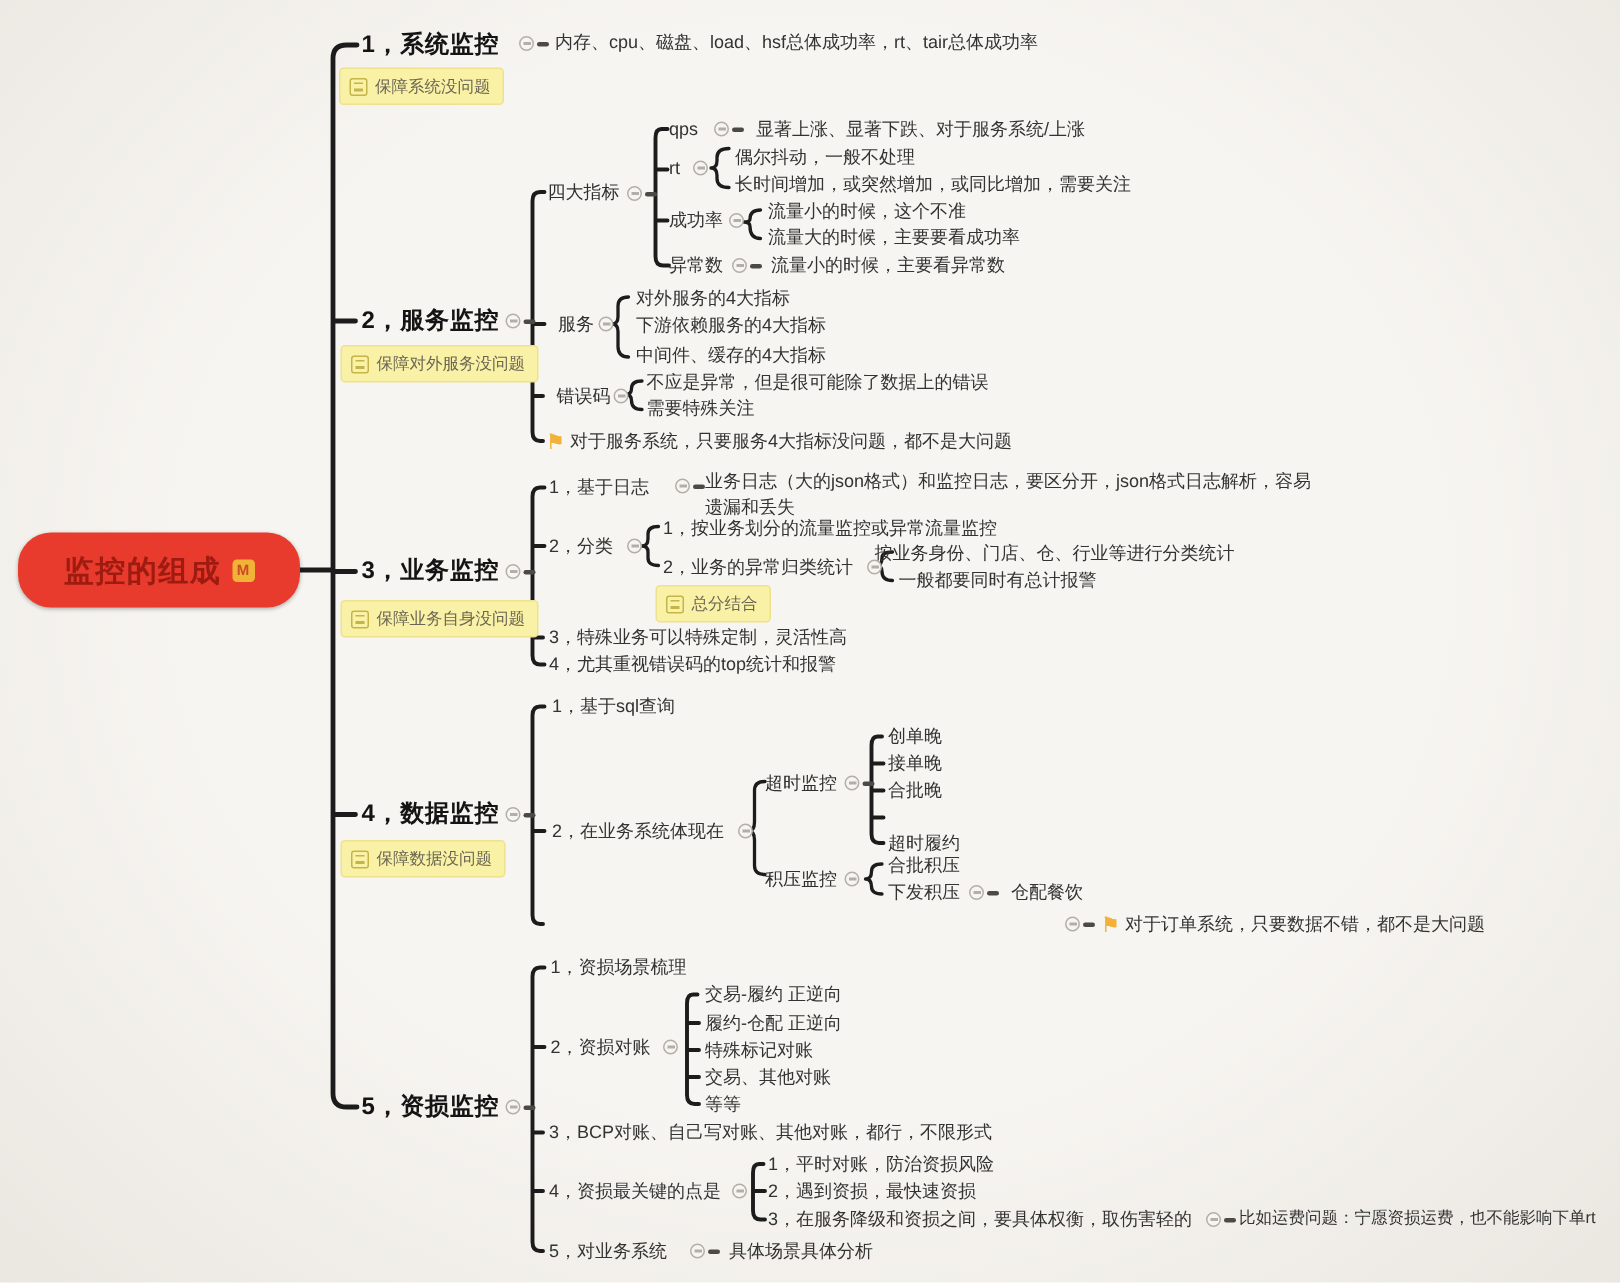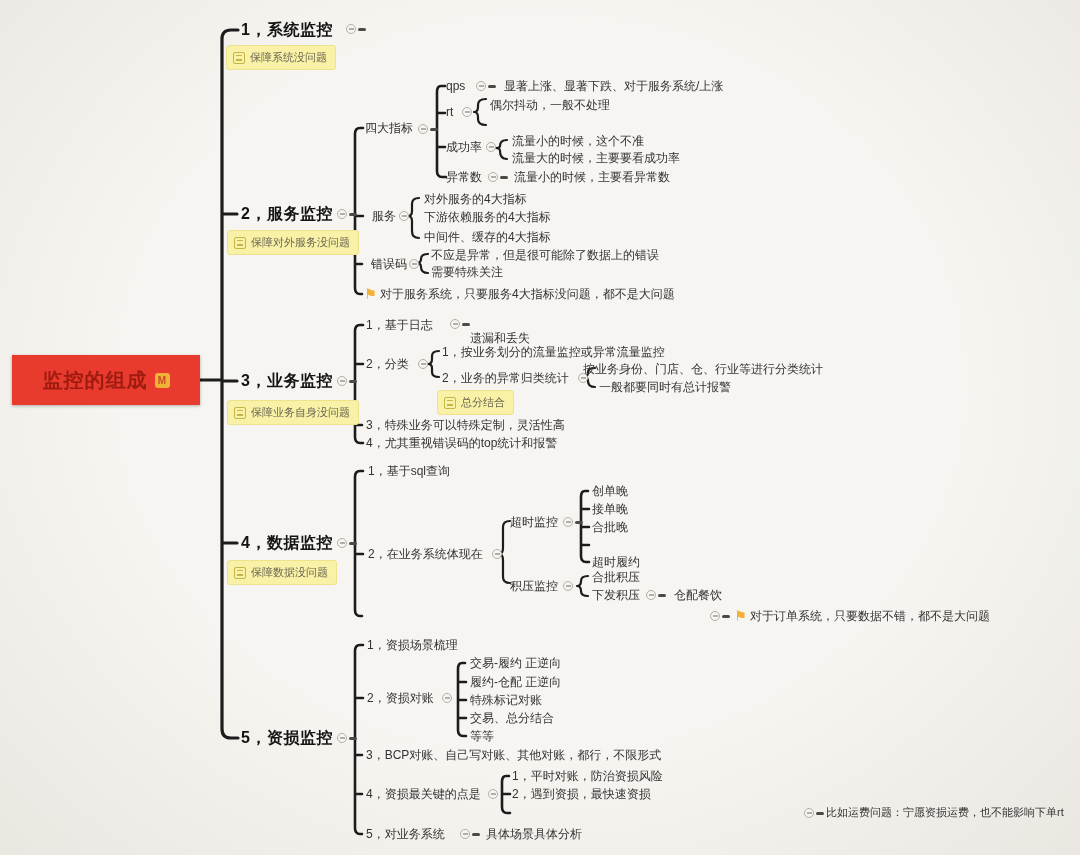--- a/index.html
+++ b/index.html
@@ -13,21 +13,21 @@
   .trunk{stroke-width:3.2px;}
   .bracket{stroke-width:2.6px;}
   .brace{stroke-width:2.2px;}
 
   .node{position:absolute;transform:translateY(-50%);font-size:12px;color:#333;white-space:nowrap;line-height:1.2;}
   .small{font-size:11px;}
   .branch{position:absolute;transform:translateY(-50%);font-size:16px;font-weight:bold;color:#141414;white-space:nowrap;letter-spacing:.5px;}
   .midlabel{color:#2e2e2e;}
 
   .root{position:absolute;left:12px;top:355px;width:188px;height:50px;background:#e93a2e;
-    border-radius:0;display:flex;align-items:center;justify-content:center;gap:7px;
+    border-radius:22px;display:flex;align-items:center;justify-content:center;gap:7px;
     box-shadow:0 1px 3px rgba(0,0,0,.3);}
   .rlabel{font-size:20px;font-weight:bold;color:#9e1b10;letter-spacing:1px;}
   .rbadge{width:15px;height:15px;background:#f0b336;border-radius:3px;color:#cd4a28;
     font-size:10px;font-weight:bold;display:flex;align-items:center;justify-content:center;}
 
   .note{position:absolute;display:flex;align-items:center;gap:5px;background:#f9f1a5;
     border:1px solid #efe28e;border-radius:3px;padding:4px 8px 4px 6px;font-size:11px;color:#6b6654;white-space:nowrap;}
   .nicon{width:10px;height:10px;border:1.2px solid #c5b44a;border-radius:2px;position:relative;flex:0 0 auto;}
   .nicon::before{content:"";position:absolute;left:2px;right:2px;top:2px;height:1.2px;background:#c5b44a;}
   .nicon::after{content:"";position:absolute;left:2px;right:2px;bottom:2px;height:1.2px;background:#c5b44a;}
@@ -90,43 +90,46 @@
   </div>
   <div class="note" style="left:227px;top:560px">
     <span class="nicon"></span>
     <span>保障数据没问题</span>
   </div>
   <div class="note" style="left:437px;top:390px">
     <span class="nicon"></span>
     <span>总分结合</span>
   </div>
 
+  <div class="node" style="left:370px;top:28px">内存、cpu、磁盘、load、hsf总体成功率，rt、tair总体成功率</div>
 
   <div class="node midlabel" style="left:365px;top:128px">四大指标</div>
   <div class="node" style="left:446px;top:86px">qps</div>
   <div class="node" style="left:504px;top:86px">显著上涨、显著下跌、对于服务系统/上涨</div>
   <div class="node" style="left:446px;top:112px">rt</div>
   <div class="node" style="left:490px;top:105px">偶尔抖动，一般不处理</div>
+  <div class="node" style="left:490px;top:123px">长时间增加，或突然增加，或同比增加，需要关注</div>
   <div class="node" style="left:446px;top:147px">成功率</div>
   <div class="node" style="left:512px;top:141px">流量小的时候，这个不准</div>
   <div class="node" style="left:512px;top:158px">流量大的时候，主要要看成功率</div>
   <div class="node" style="left:446px;top:177px">异常数</div>
   <div class="node" style="left:514px;top:177px">流量小的时候，主要看异常数</div>
 
   <div class="node midlabel" style="left:372px;top:216px">服务</div>
   <div class="node" style="left:424px;top:199px">对外服务的4大指标</div>
   <div class="node" style="left:424px;top:217px">下游依赖服务的4大指标</div>
   <div class="node" style="left:424px;top:237px">中间件、缓存的4大指标</div>
   <div class="node midlabel" style="left:371px;top:264px">错误码</div>
   <div class="node" style="left:431px;top:255px">不应是异常，但是很可能除了数据上的错误</div>
   <div class="node" style="left:431px;top:272px">需要特殊关注</div>
   <span class="flag" style="left:364px;top:294px"></span>
   <div class="node" style="left:380px;top:294px">对于服务系统，只要服务4大指标没问题，都不是大问题</div>
 
   <div class="node" style="left:366px;top:325px">1，基于日志</div>
+  <div class="node" style="left:470px;top:321px">业务日志（大的json格式）和监控日志，要区分开，json格式日志解析，容易</div>
   <div class="node" style="left:470px;top:338px">遗漏和丢失</div>
   <div class="node" style="left:366px;top:364px">2，分类</div>
   <div class="node" style="left:442px;top:352px">1，按业务划分的流量监控或异常流量监控</div>
   <div class="node" style="left:442px;top:378px">2，业务的异常归类统计</div>
   <div class="node" style="left:583px;top:369px">按业务身份、门店、仓、行业等进行分类统计</div>
   <div class="node" style="left:599px;top:387px">一般都要同时有总计报警</div>
   <div class="node" style="left:366px;top:425px">3，特殊业务可以特殊定制，灵活性高</div>
   <div class="node" style="left:366px;top:443px">4，尤其重视错误码的top统计和报警</div>
 
   <div class="node" style="left:368px;top:471px">1，基于sql查询</div>
@@ -142,26 +145,27 @@
   <div class="node" style="left:592px;top:595px">下发积压</div>
   <div class="node" style="left:674px;top:595px">仓配餐饮</div>
   <span class="flag" style="left:734px;top:616px"></span>
   <div class="node" style="left:750px;top:616px">对于订单系统，只要数据不错，都不是大问题</div>
 
   <div class="node" style="left:367px;top:645px">1，资损场景梳理</div>
   <div class="node" style="left:367px;top:698px">2，资损对账</div>
   <div class="node" style="left:470px;top:663px">交易-履约 正逆向</div>
   <div class="node" style="left:470px;top:682px">履约-仓配 正逆向</div>
   <div class="node" style="left:470px;top:700px">特殊标记对账</div>
-  <div class="node" style="left:470px;top:718px">交易、总分结合</div>
+  <div class="node" style="left:470px;top:718px">交易、其他对账</div>
   <div class="node" style="left:470px;top:736px">等等</div>
   <div class="node" style="left:366px;top:755px">3，BCP对账、自己写对账、其他对账，都行，不限形式</div>
   <div class="node" style="left:366px;top:794px">4，资损最关键的点是</div>
   <div class="node" style="left:512px;top:776px">1，平时对账，防治资损风险</div>
   <div class="node" style="left:512px;top:794px">2，遇到资损，最快速资损</div>
+  <div class="node" style="left:512px;top:813px">3，在服务降级和资损之间，要具体权衡，取伤害轻的</div>
   <div class="node small" style="left:826px;top:813px">比如运费问题：宁愿资损运费，也不能影响下单rt</div>
   <div class="node" style="left:366px;top:834px">5，对业务系统</div>
   <div class="node" style="left:486px;top:834px">具体场景具体分析</div>
 
   <span class="collapser" style="left:346px;top:29px">
       <span class="circ"></span>
       <span class="dash"></span>
     </span>
   <span class="collapser" style="left:337px;top:214px">
       <span class="circ"></span>

